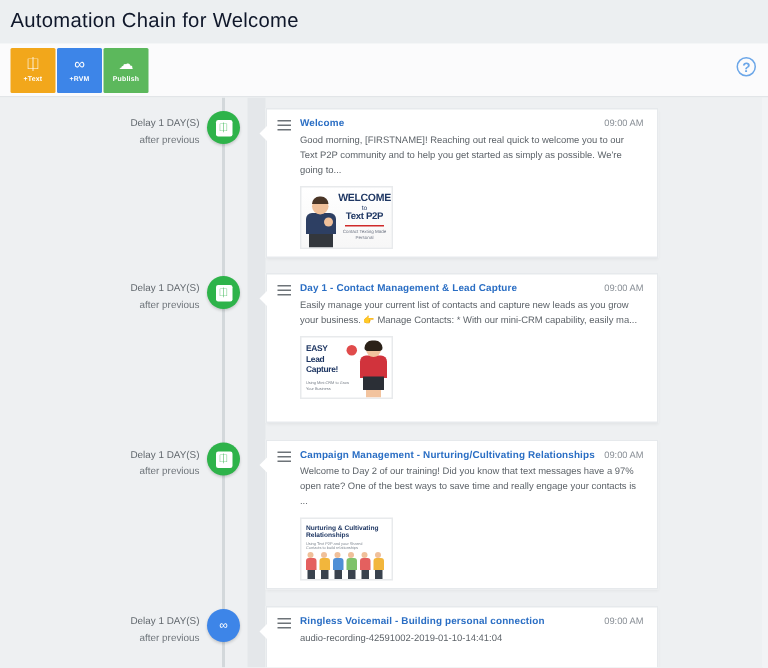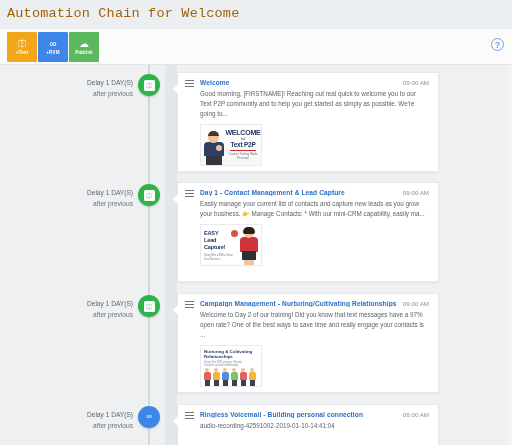--- a/index.html
+++ b/index.html
@@ -11,23 +11,22 @@
   }
   .app { position: relative; width: 512px; height: 445px; background: #eef0f2; }
 
   
   .header {
     position: absolute; left: 0; top: 0; width: 512px; height: 29px;
     background: #eceff1;
   }
   .header-title {
     position: absolute; left: 7px; top: 6px;
-    font-size: 13.5px; color: #a16207; letter-spacing: .2px;
+    font-size: 13.5px; color: #0f172a; letter-spacing: .2px;
     white-space: nowrap;
-    font-family: Liberation Mono, monospace;
   }
 
   
   .toolbar {
     position: absolute; left: 0; top: 29px; width: 512px; height: 36px;
     background: #fbfbfc; border-bottom: 1px solid #e2e5e8;
   }
   .tbtn {
     position: absolute; top: 3px; width: 30px; height: 30px;
     border: none; border-radius: 1px; color: #ffffff; cursor: pointer;

